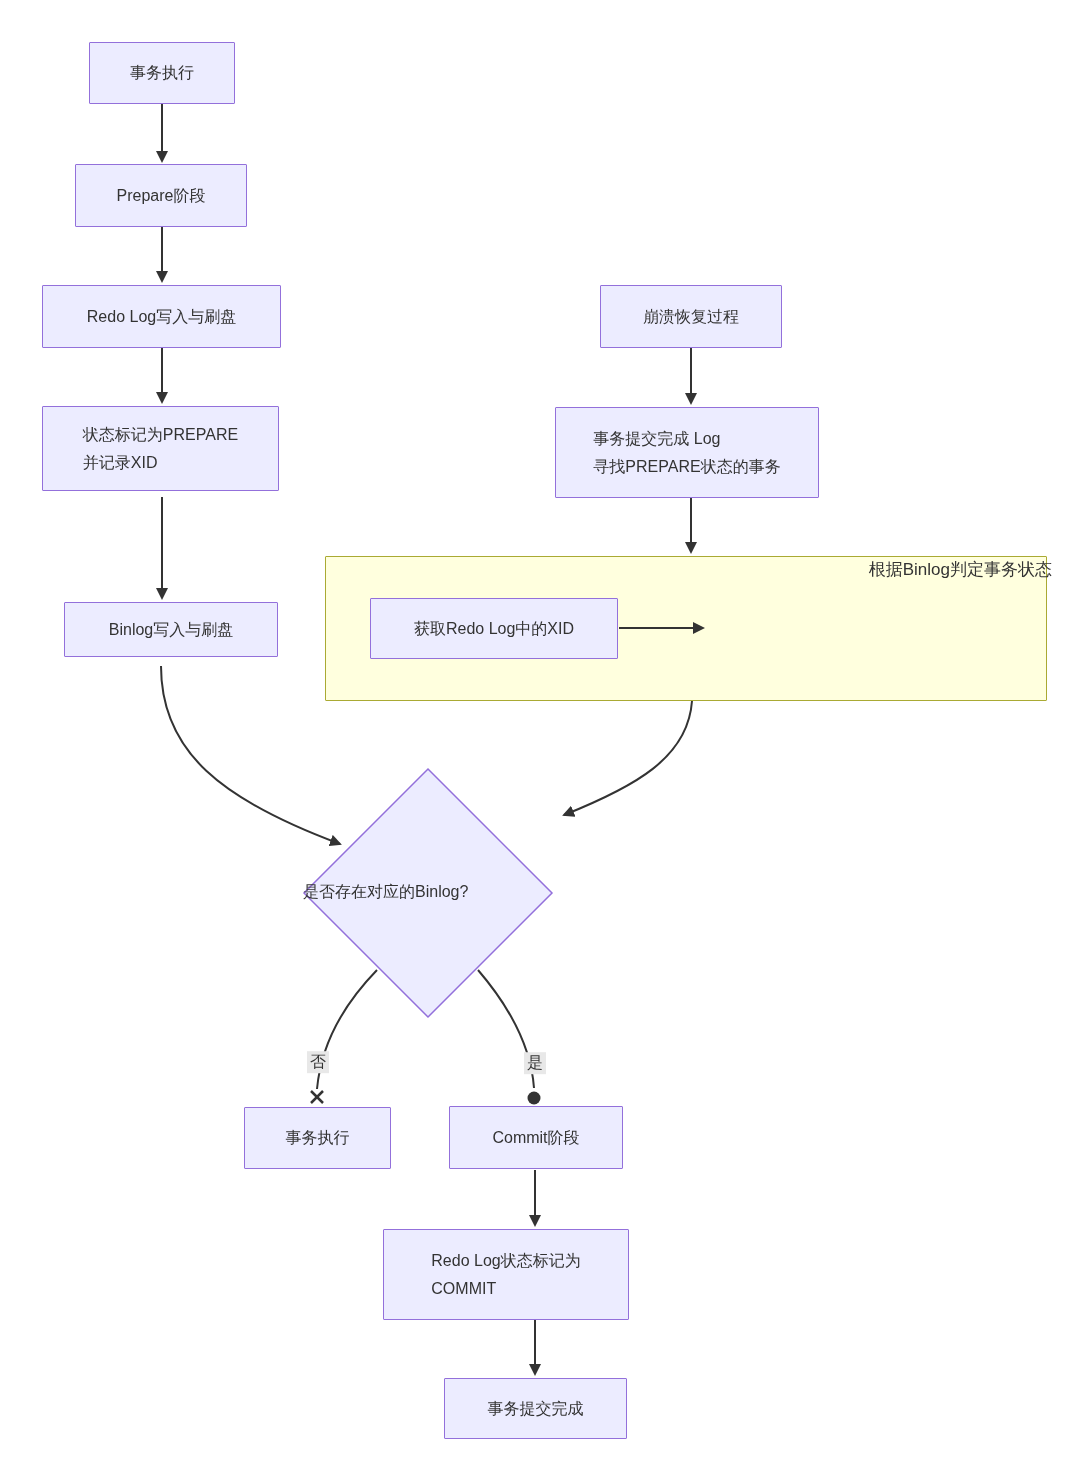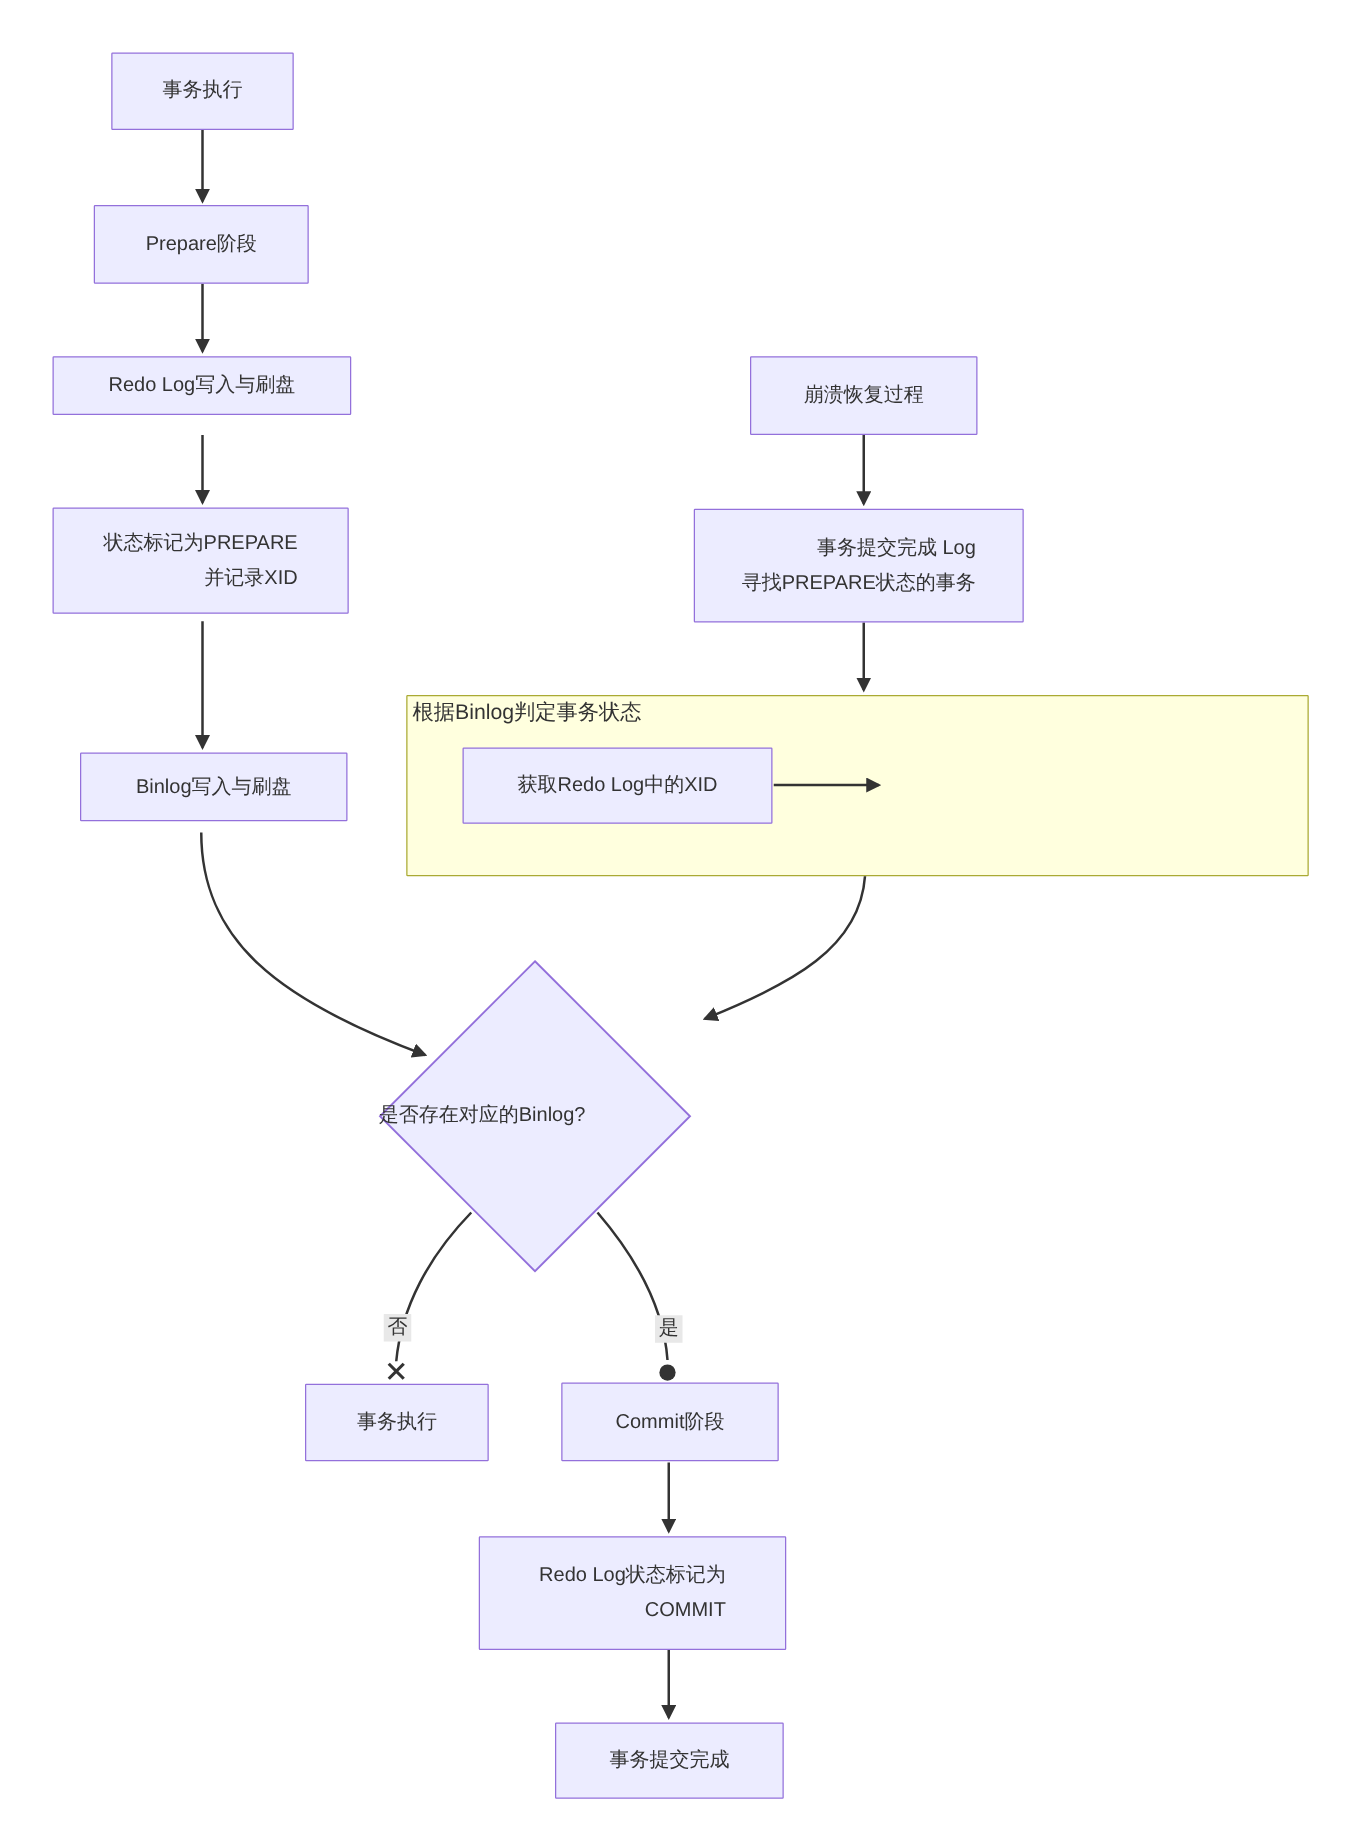--- a/index.html
+++ b/index.html
@@ -6,31 +6,31 @@
   #canvas {
     position:relative; width:1080px; height:1474px; background:#ffffff;
     font-family:"Liberation Sans","DejaVu Sans",sans-serif; color:#333333;
     overflow:hidden;
   }
   .cluster {
     position:absolute; background:#ffffde; border:1.5px solid #aaaa33;
     border-radius:1px; box-sizing:border-box; z-index:0;
   }
   .cluster-title {
-    position:absolute; text-align:left; font-size:17px; color:#333333;
+    position:absolute; text-align:right; font-size:17px; color:#333333;
     z-index:2; font-weight:400;
   }
   svg.edges { position:absolute; left:0; top:0; z-index:1; pointer-events:none; }
   .node {
     position:absolute; background:#ececff; border:1.5px solid #9370db;
     box-sizing:border-box; display:flex; align-items:center; justify-content:center;
     z-index:2; border-radius:1px;
   }
   .node span {
-    white-space:pre-line; text-align:right; font-size:16px; line-height:1.75;
+    white-space:pre-line; text-align:left; font-size:16px; line-height:1.75;
     color:#333333;
   }
   .diamond-label {
     position:absolute; z-index:2; font-size:16px; color:#333333;
   }
   .edge-label {
     position:absolute; z-index:2; background:#e8e8e8; color:#333333;
     font-size:16px; padding:0px 3px; transform:translate(-50%,-50%);
     line-height:1.35;
   }
@@ -77,21 +77,21 @@
   </svg>
 
   <div class="node" style="left:89px;top:42px;width:146px;height:62px">
     <span>事务执行</span>
   </div>
 
   <div class="node" style="left:75px;top:164px;width:172px;height:63px">
     <span>Prepare阶段</span>
   </div>
 
-  <div class="node" style="left:42px;top:285px;width:239px;height:47px">
+  <div class="node" style="left:42px;top:285px;width:239px;height:63px">
     <span>Redo Log写入与刷盘</span>
   </div>
 
   <div class="node" style="left:42px;top:406px;width:237px;height:85px">
     <span>状态标记为PREPARE
 并记录XID</span>
   </div>
 
   <div class="node" style="left:64px;top:602px;width:214px;height:55px">
     <span>Binlog写入与刷盘</span>

